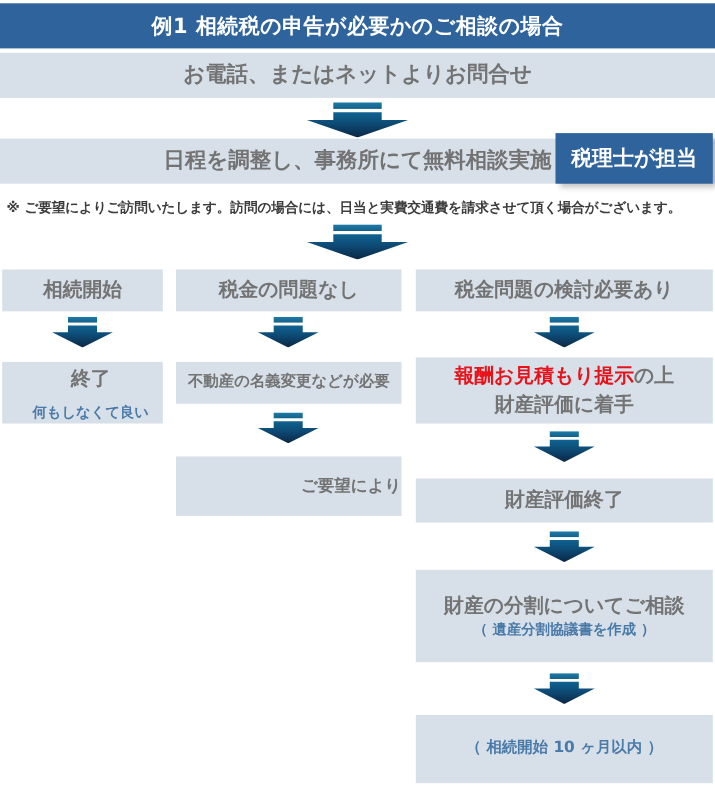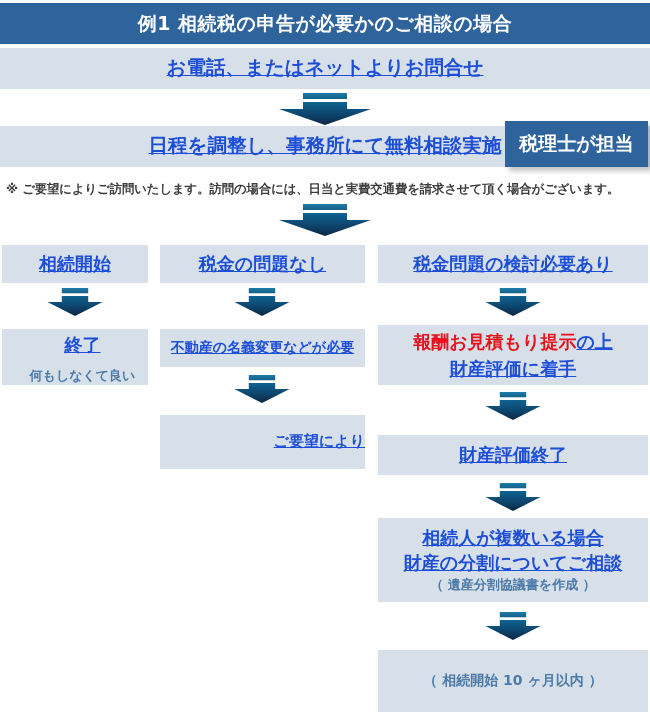--- a/index.html
+++ b/index.html
@@ -51,21 +51,21 @@
     font-size: 19px;
     font-weight: bold;
     letter-spacing: 0.5px;
     display: flex;
     align-items: center;
     justify-content: center;
     text-align: center;
   }
 
   
-  .t-blue   { color: #1d4ed8; text-decoration: underline; }
+  .t-blue   { color: #737373; }
   .t-red    { color: #e8121a; }
   .t-dark   { color: #4a7aa8; }
 
   .fs20 { font-size: 19.5px; font-weight: bold; }
   .fs18 { font-size: 18px;   font-weight: bold; }
   .fs16 { font-size: 16px;   font-weight: bold; }
   .fs15 { font-size: 15px;   font-weight: bold; }
   .fs14 { font-size: 14px;   font-weight: bold; }
   .fs13 { font-size: 13px;   font-weight: bold; }
 
@@ -224,21 +224,20 @@
   </div>
 
   <span class="arrow" style="left:483px; top:483px; width:60px; height:28px;">
     <svg viewBox="0 0 100 32" preserveAspectRatio="none">
       <rect x="28" y="0" width="44" height="6" fill="url(#barGrad)"></rect>
       <path d="M28 9 H72 V16 H96 L50 32 L4 16 H28 Z" fill="url(#arrGrad)"></path>
     </svg>
   </span>
 
   <div class="box" style="left:378px; top:518px; width:270px; height:84px;">
-    <span class="l1 fs18 t-blue" style="margin-bottom:2px;">相続人が複数いる場合</span>
     <span class="l2 fs18 t-blue" style="margin-bottom:3px;">財産の分割についてご相談</span>
     <span class="l3 fs13 t-dark">（ 遺産分割協議書を作成 ）</span>
   </div>
 
   <span class="arrow" style="left:483px; top:612px; width:60px; height:28px;">
     <svg viewBox="0 0 100 32" preserveAspectRatio="none">
       <rect x="28" y="0" width="44" height="6" fill="url(#barGrad)"></rect>
       <path d="M28 9 H72 V16 H96 L50 32 L4 16 H28 Z" fill="url(#arrGrad)"></path>
     </svg>
   </span>

